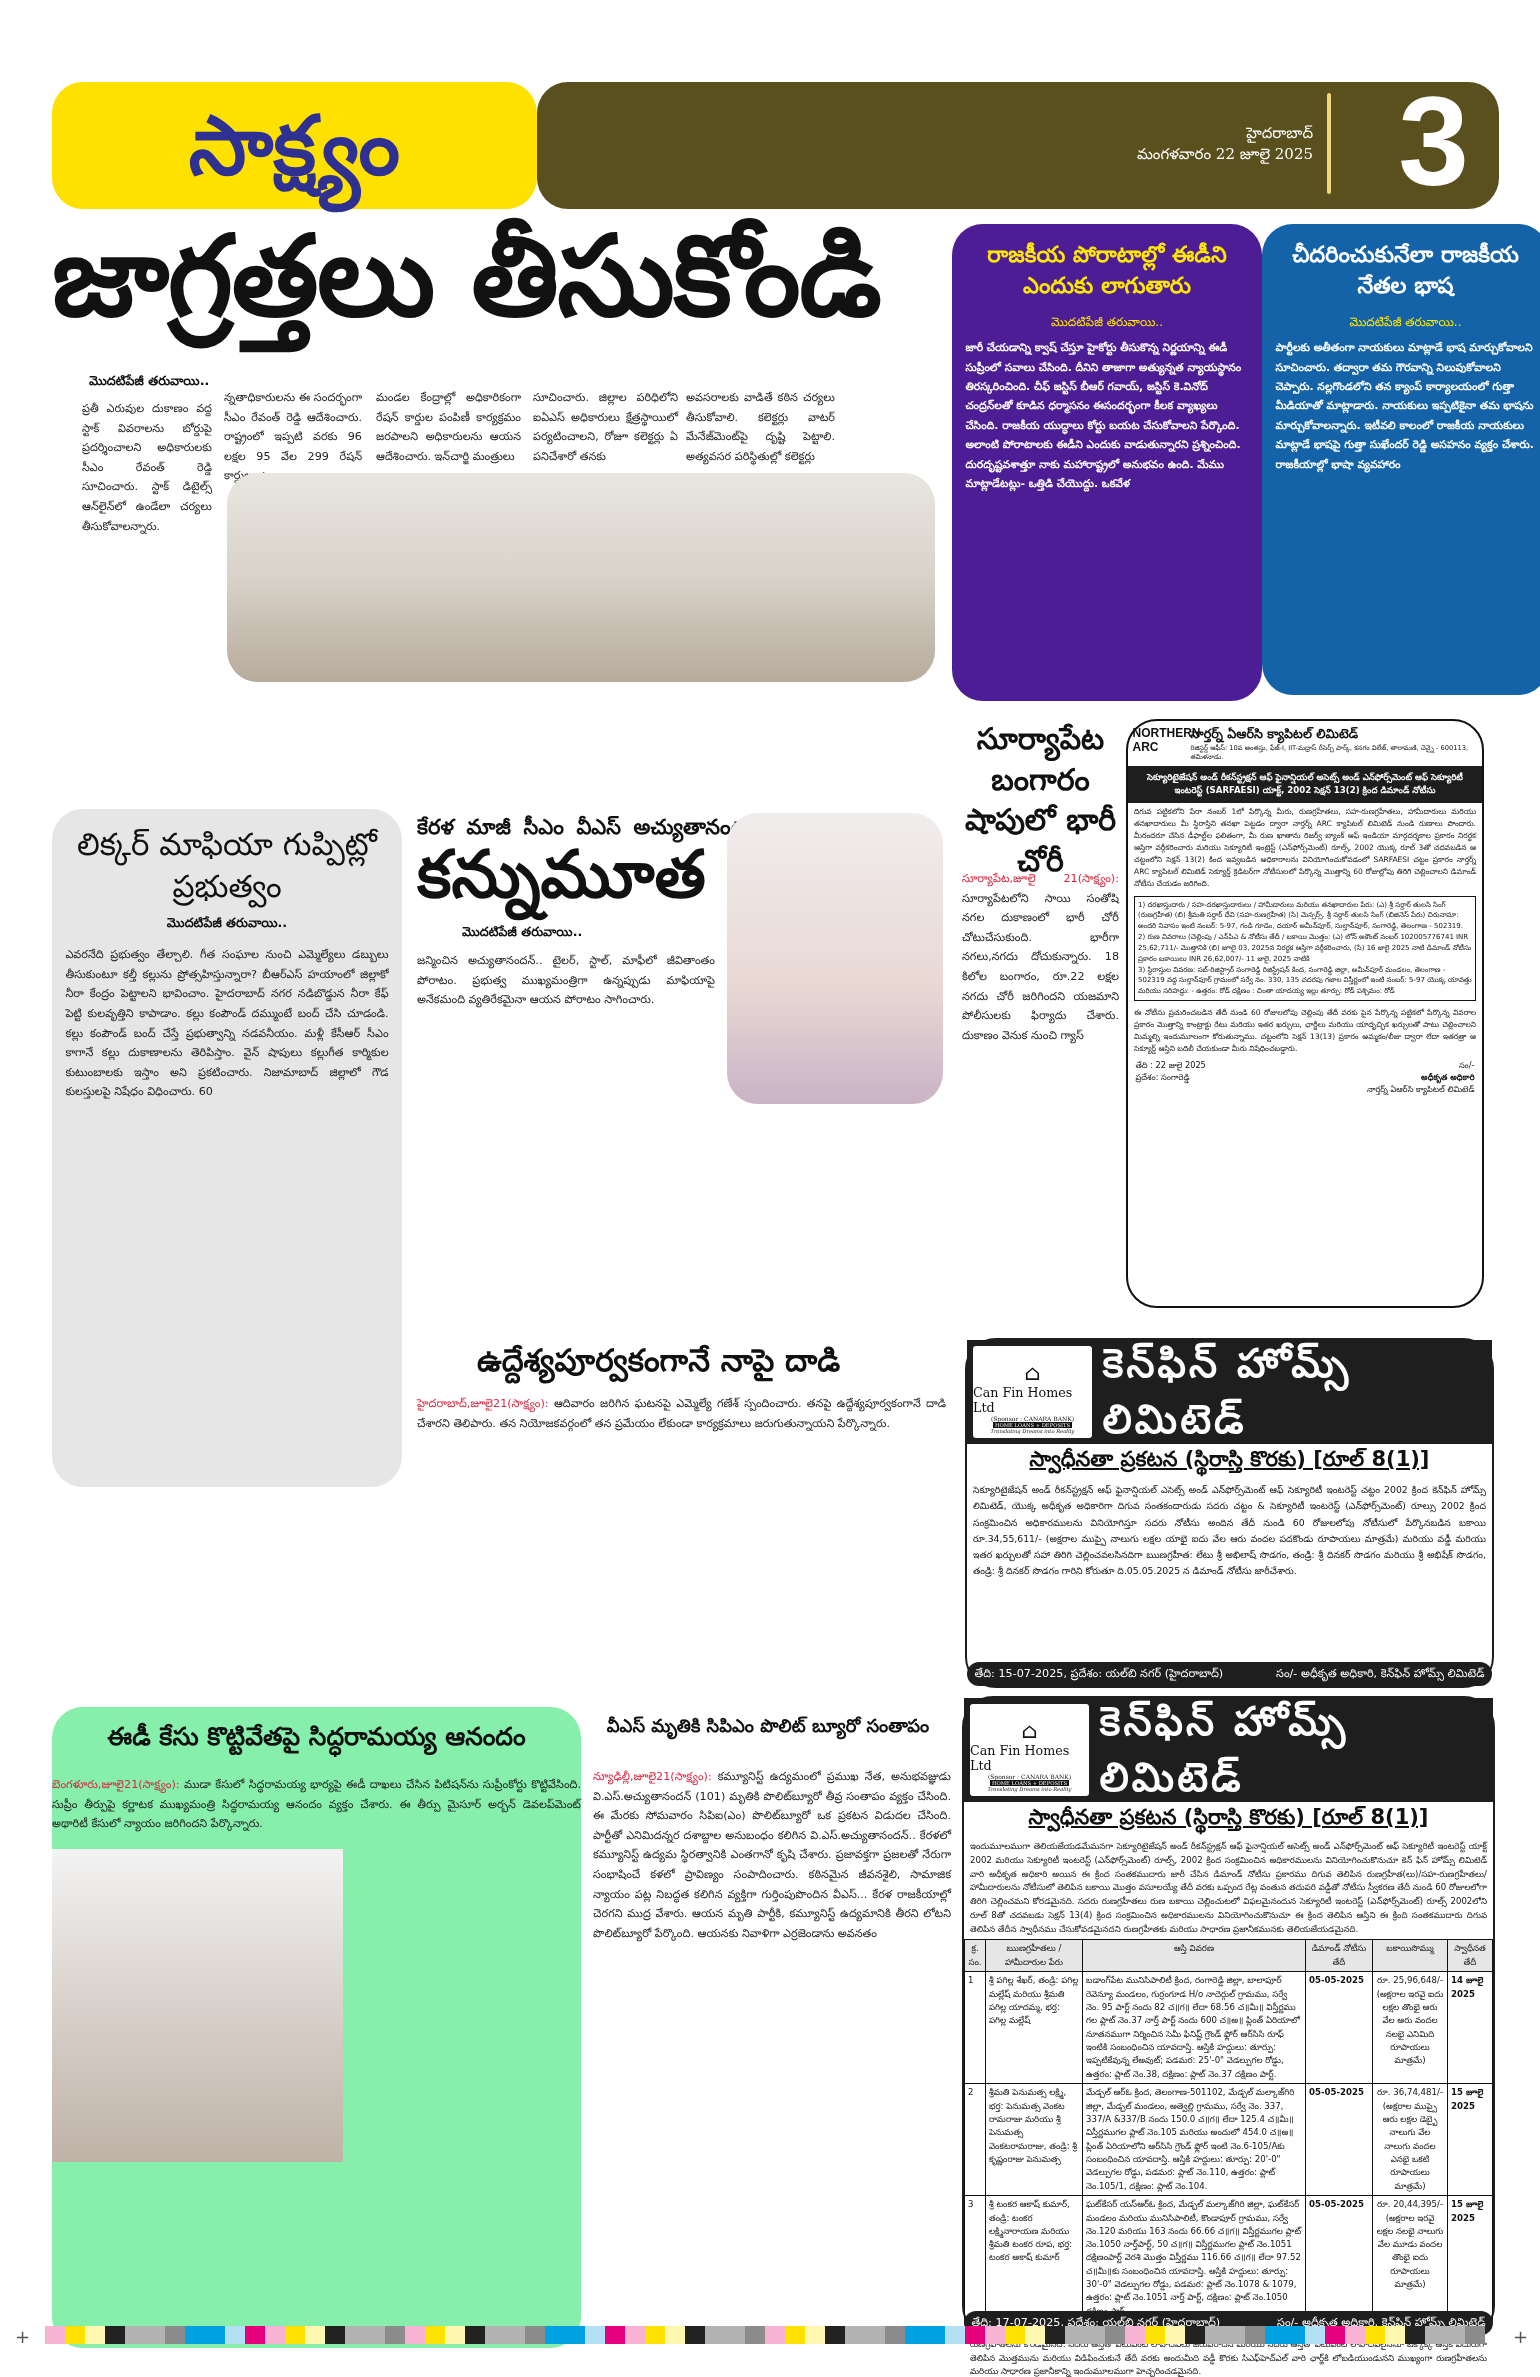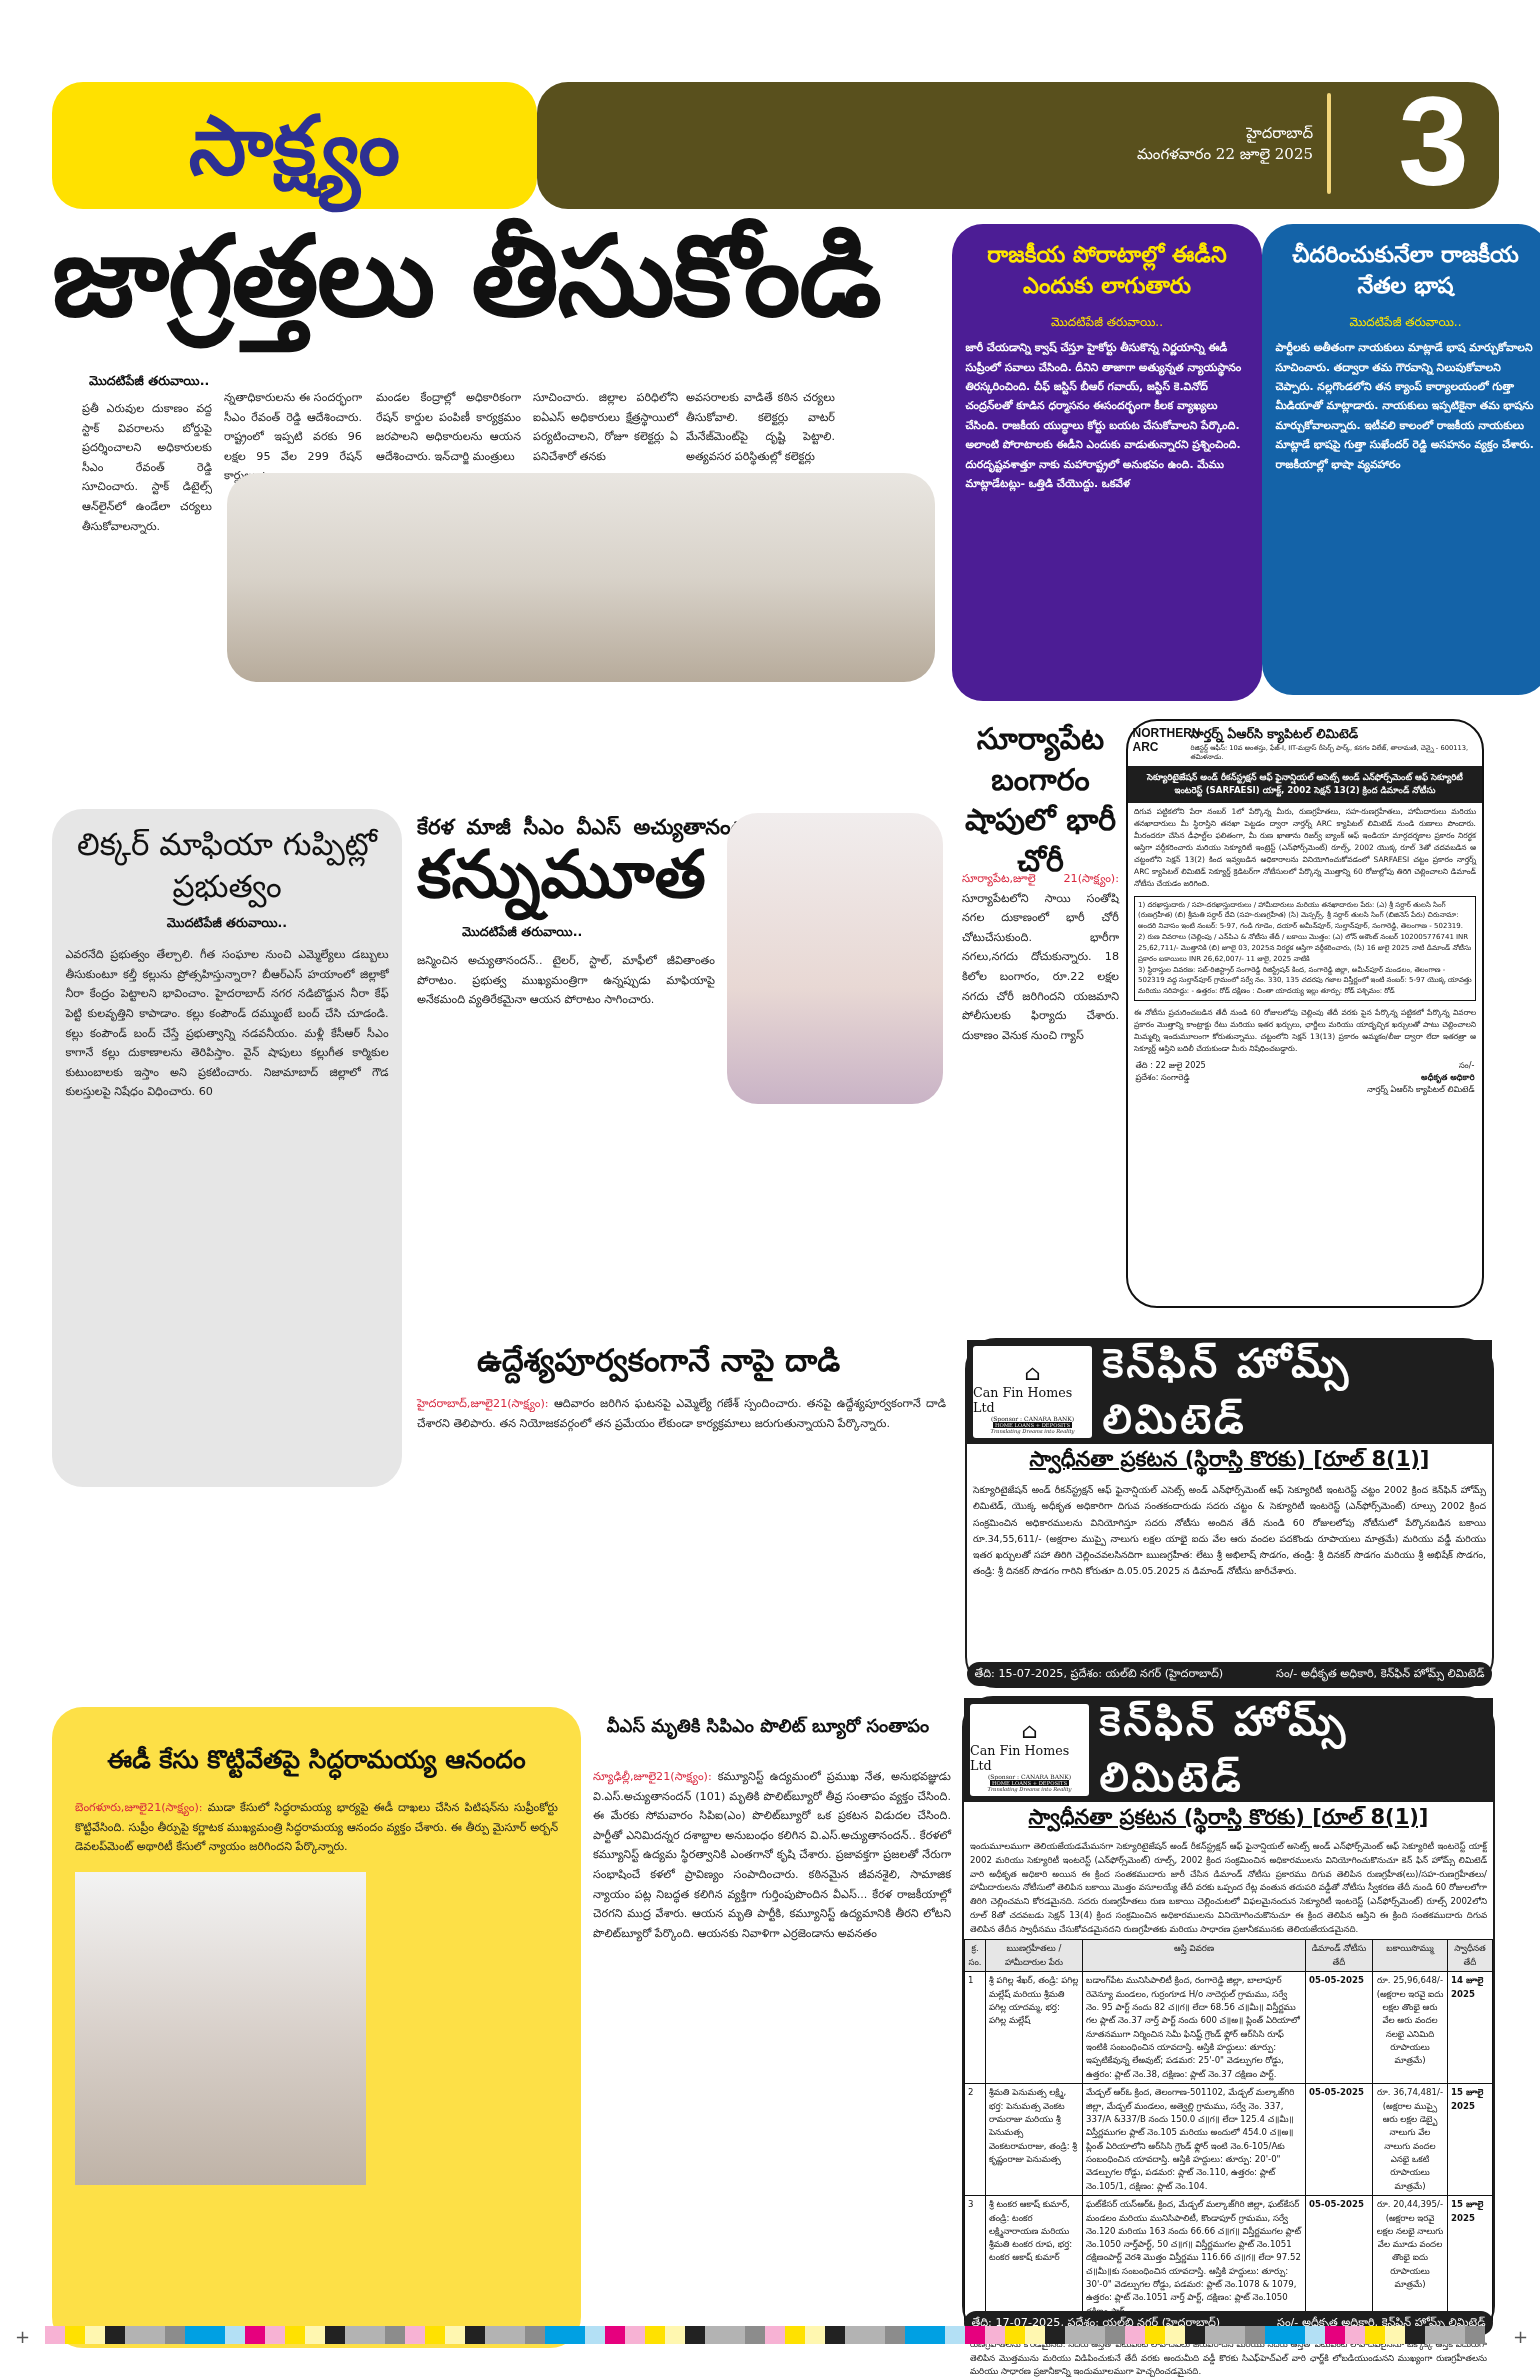--- a/index.html
+++ b/index.html
@@ -40,21 +40,21 @@
   .canfin-logo { width: 119px; margin: 6px; background: #fff; color: #111; border-radius: 3px; display: flex; flex-direction: column; align-items: center; justify-content: flex-end; padding-bottom: 4.5px; font-family: "DejaVu Serif", serif; }
   .canfin-name { font-size: 40px; font-weight: 900; letter-spacing: 3px; padding-left: 4.5px; }
   .canfin-addr { font-size: 10.4px; font-family: "Liberation Sans", sans-serif; padding: 1.5px 4.5px; }
   .canfin-rule { text-align: center; font-size: 21px; font-weight: bold; text-decoration: underline; padding: 3px; }
   .ad-body { font-size: 9px; line-height: 1.6; padding: 3px 6px; text-align: justify; }
   table.possess { width: 100%; border-collapse: collapse; font-size: 8.6px; }
   table.possess th, table.possess td { border: 0.7px solid #111; padding: 2.2px 3px; vertical-align: top; line-height: 1.55; }
   table.possess th { background: #e6e6e6; font-weight: normal; text-align: center; }
   .ad-footer { font-size: 11.2px; padding: 4.5px 7.5px; display: flex; justify-content: space-between; }
   
-  #pink-box { left: 52px; top: 1707px; width: 529px; height: 641px; background: #fde047; padding: 23px; }
+  #pink-box { left: 52px; top: 1707px; width: 529px; height: 641px; background: #86efac; padding: 0; }
   
   #color-bar { left: 45px; top: 2326px; width: 1461px; height: 18px; display: flex; gap: 0; }
   .swatch { width: 18px; height: 18px; }
 </style>
 </head>
 <body>
 
 <div class="abs" id="logo-box">
   <span id="logo-text">సాక్ష్యం</span>
 </div>

